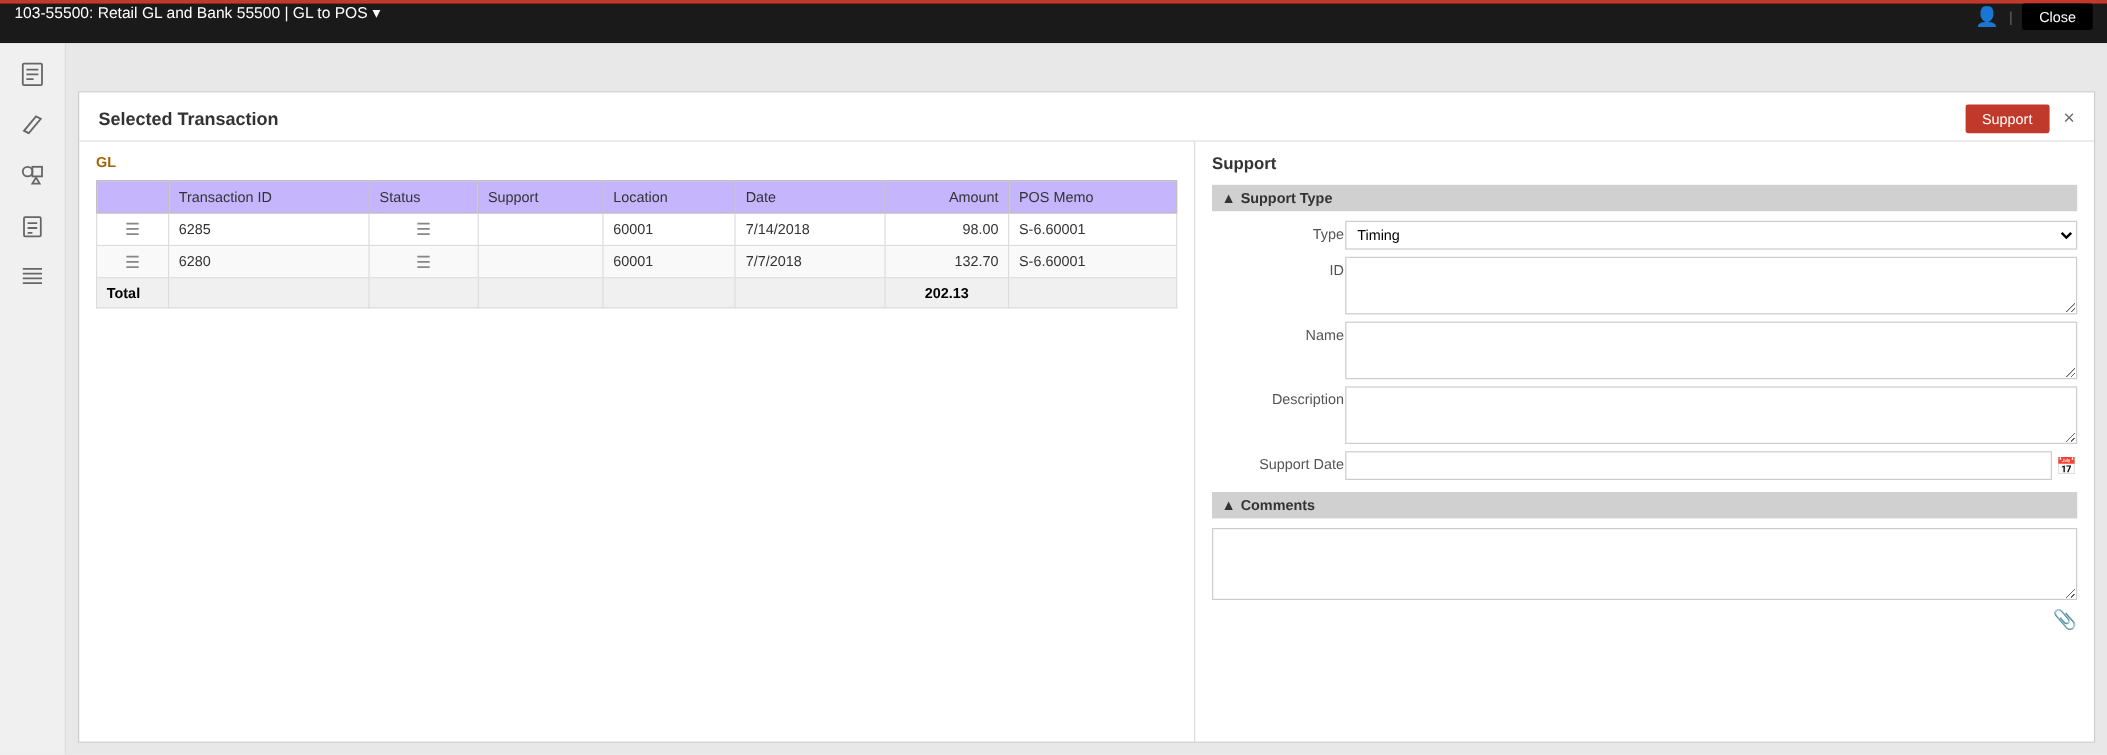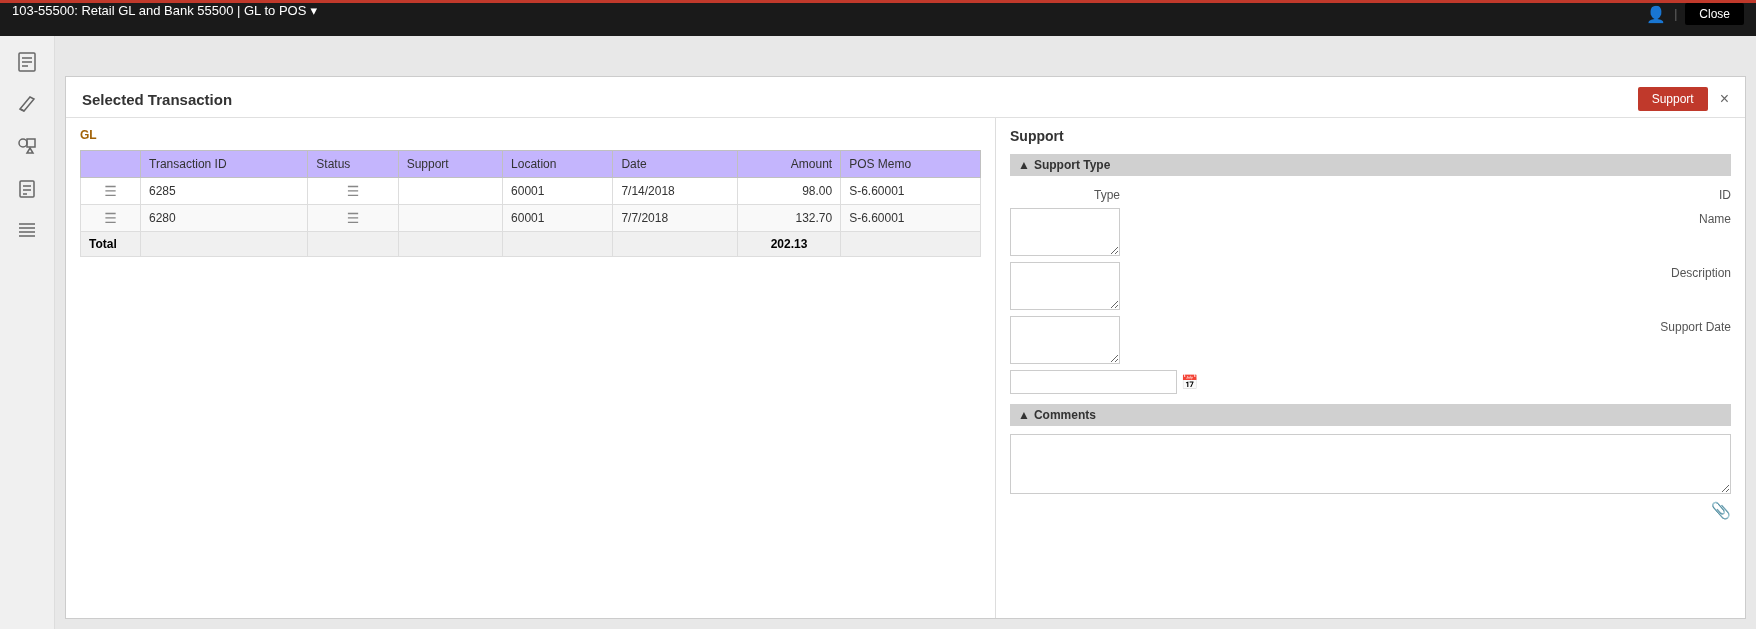--- a/index.html
+++ b/index.html
@@ -433,20 +433,27 @@
           </div>
 
           
           <div class="section-header">
             <span>▲</span>
             <span>Support Type</span>
           </div>
 
           <div class="form-grid">
             <div class="form-label">Type</div>
+            <div class="form-select-row">
+              <select class="form-select">
+                <option>Timing</option>
+                <option>Documentation</option>
+                <option>Other</option>
+              </select>
+            </div>
 
             <div class="form-label">ID</div>
             <textarea class="form-input-multiline" rows="2" style=""></textarea>
 
             <div class="form-label">Name</div>
             <textarea class="form-input-multiline" rows="2" style=""></textarea>
 
             <div class="form-label">Description</div>
             <textarea class="form-input-multiline" rows="2" style=""></textarea>
 

